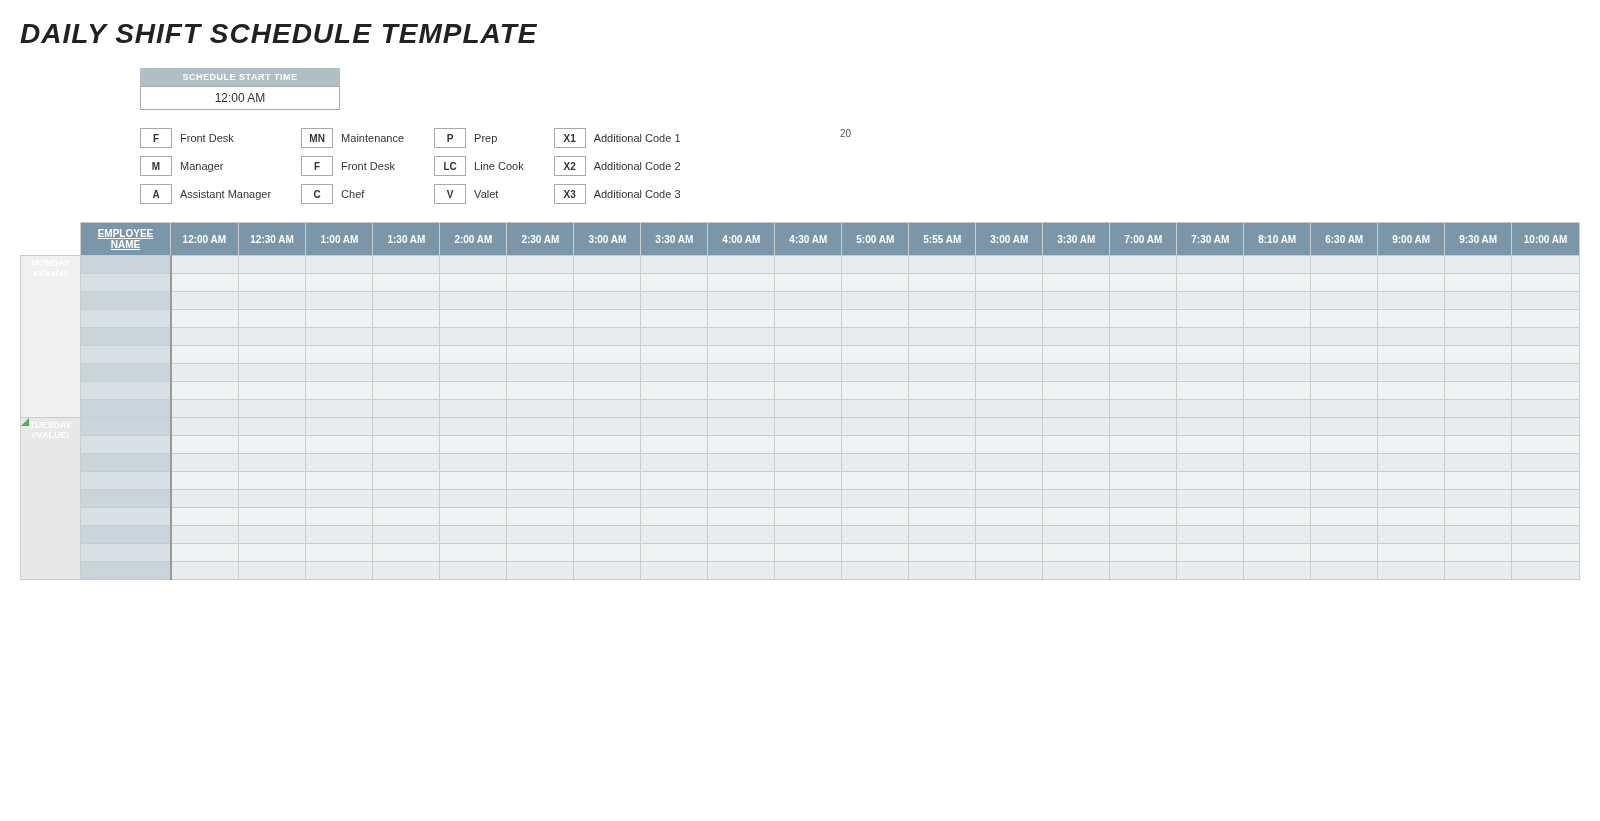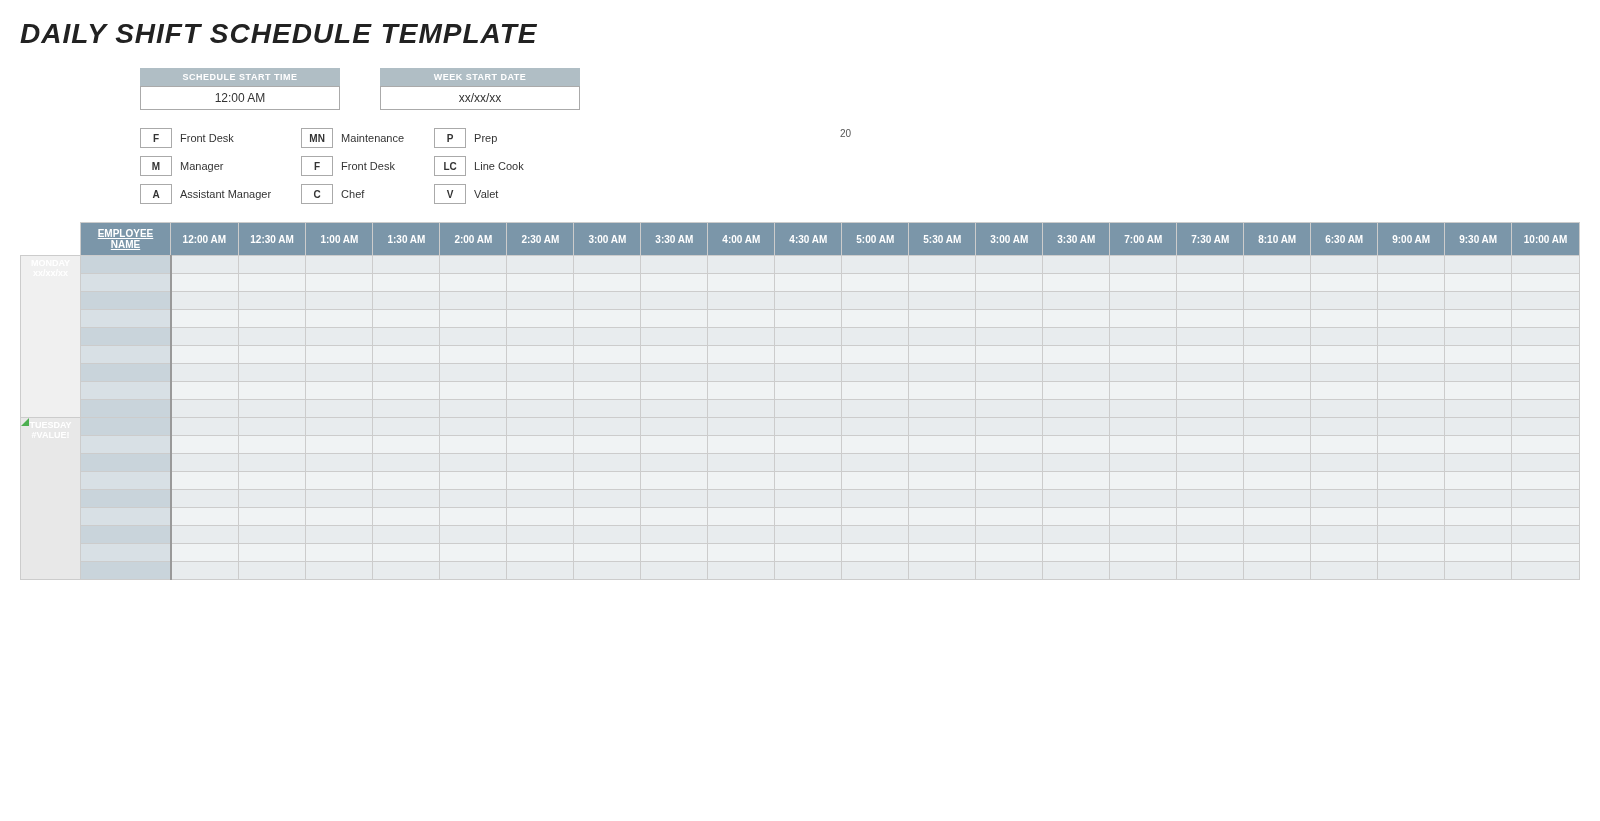--- a/index.html
+++ b/index.html
@@ -17,23 +17,23 @@
       font-weight: 900;
       letter-spacing: 1px;
       color: #222;
       margin-bottom: 18px;
       font-style: italic;
     }
 
     .controls-row {
       display: flex;
       align-items: flex-start;
-      gap: 0;
+      gap: 12px;
       margin-bottom: 18px;
-      justify-content: flex-start;
+      justify-content: space-between;
       padding-left: 120px;
     }
 
     .control-group {
       display: flex;
       flex-direction: column;
       align-items: center;
       margin-right: 40px;
     }
 
@@ -162,24 +162,20 @@
 </head>
 <body>
 
 <div id="page-title">DAILY SHIFT SCHEDULE TEMPLATE</div>
 
 <div class="controls-row">
   <div class="control-group">
     <div class="control-label">SCHEDULE START TIME</div>
     <div class="control-value">12:00 AM</div>
   </div>
-  <div class="control-group">
-    <div class="control-label">WEEK START DATE</div>
-    <div class="control-value">xx/xx/xx</div>
-  </div>
 </div>
 
 <div id="number-hint-row" style="padding-left:120px; margin-bottom:2px; font-size:10px; color:#555; position:relative;">
   <span style="position:absolute; left:820px; top:0;">20</span>
 </div>
 
 <div class="legend-section">
 
   <div class="legend-col">
     <div class="legend-item">
@@ -219,40 +215,54 @@
     <div class="legend-item">
       <div class="legend-code">LC</div>
       <div class="legend-desc">Line Cook</div>
     </div>
     <div class="legend-item">
       <div class="legend-code">V</div>
       <div class="legend-desc">Valet</div>
     </div>
   </div>
 
+  <div class="legend-col">
+    <div class="legend-item">
+      <div class="legend-code">X1</div>
+      <div class="legend-desc">Additional Code 1</div>
+    </div>
+    <div class="legend-item">
+      <div class="legend-code">X2</div>
+      <div class="legend-desc">Additional Code 2</div>
+    </div>
+    <div class="legend-item">
+      <div class="legend-code">X3</div>
+      <div class="legend-desc">Additional Code 3</div>
+    </div>
+  </div>
 </div>
 
 <div class="schedule-wrapper">
   <table class="schedule-table">
     <thead>
       <tr class="header-row-top">
         <th class="corner-cell" style="width:60px;"></th>
         <th class="employee-name-header" style="width:90px;">EMPLOYEE<br>NAME</th>
         <th>12:00 AM</th>
         <th>12:30 AM</th>
         <th>1:00 AM</th>
         <th>1:30 AM</th>
         <th>2:00 AM</th>
         <th>2:30 AM</th>
         <th>3:00 AM</th>
         <th>3:30 AM</th>
         <th>4:00 AM</th>
         <th>4:30 AM</th>
         <th>5:00 AM</th>
-        <th>5:30 AM</th>
+        <th>5:55 AM</th>
         <th>3:00 AM</th>
         <th>3:30 AM</th>
         <th>7:00 AM</th>
         <th>7:30 AM</th>
         <th>8:10 AM</th>
         <th>6:30 AM</th>
         <th>9:00 AM</th>
         <th>9:30 AM</th>
         <th>10:00 AM</th>
       </tr>

